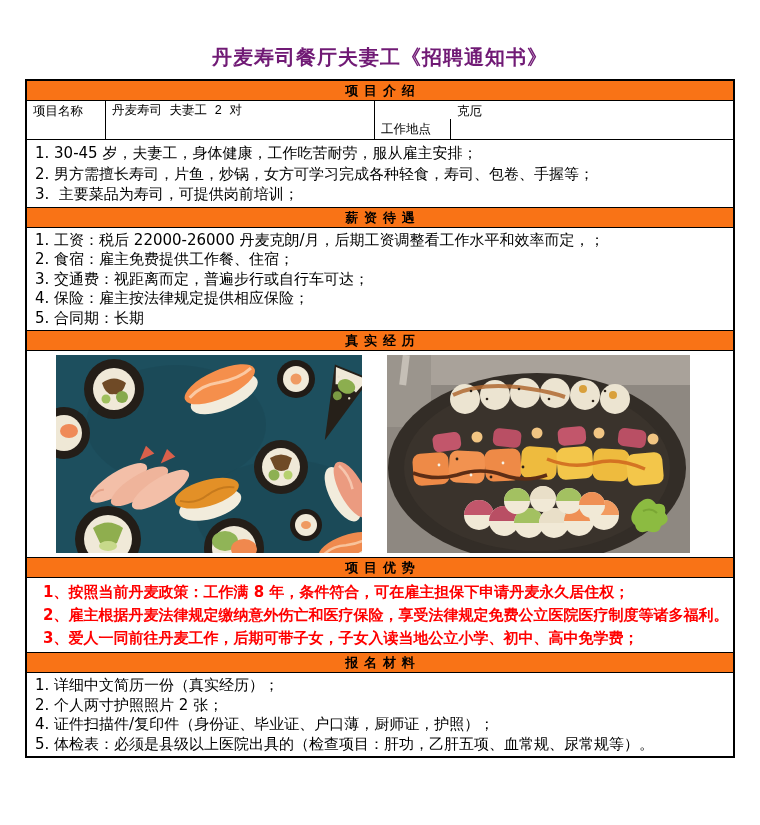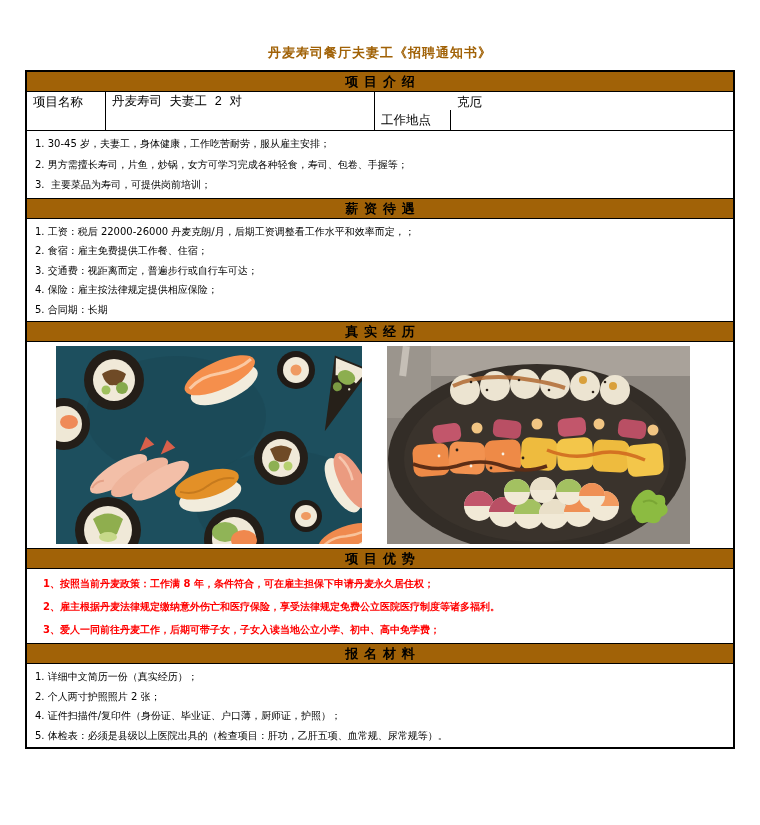--- a/index.html
+++ b/index.html
@@ -1,38 +1,38 @@
 <!DOCTYPE html>
 <html><head>
 <meta charset="utf-8">
 <style>
   html,body{margin:0;padding:0;background:#ffffff;}
   body{width:760px;height:825px;font-family:"DejaVu Sans","Liberation Sans",sans-serif;color:#000;}
   .page{position:relative;width:760px;height:825px;overflow:hidden;}
   .doc-title{
     padding-top:44px;text-align:center;
     font-family:"DejaVu Serif","Liberation Serif",serif;
-    font-weight:bold;font-size:13px;color:#a16207;letter-spacing:1px;
+    font-weight:bold;font-size:20px;color:#701a75;letter-spacing:1px;
   }
   .doc-table{
     width:706px;margin:8px auto 0;border:2px solid #000;background:#fff;
   }
   .doc-table > div{border-bottom:1px solid #000;}
   .doc-table > div:last-child{border-bottom:none;}
   .sec-header{
-    background:#a16207;text-align:center;font-weight:bold;font-size:13px;
+    background:#f97316;text-align:center;font-weight:bold;font-size:13px;
     line-height:15px;padding:2px 0;letter-spacing:0.45em;text-indent:0.45em;
   }
   .info-row{display:flex;font-size:12.5px;line-height:14px;}
   .info-row .cell{padding:3px 6px;border-right:1px solid #000;white-space:pre;}
   .c1{width:66px;}
   .c2{width:256px;font-family:Liberation Mono, monospace;}
   .c3{width:63px;margin-top:18px;}
   .c4{flex:1;border-right:none !important;}
-  .list{font-size:10px;padding:3px 16px 2px 8px;}
+  .list{font-size:15px;padding:3px 16px 2px 8px;}
   .list .li{line-height:20.5px;white-space:pre;}
   .list.red .li{color:#ff0000;font-weight:bold;line-height:23px;margin-left:8px;}
   .list.tight .li{line-height:19.5px;}
   .b{font-weight:bold;}
   .photos{display:flex;justify-content:center;gap:25px;padding:4px 14px 4px 0;}
   .photos svg{display:block;}
 </style>
 </head>
 <body>
 

